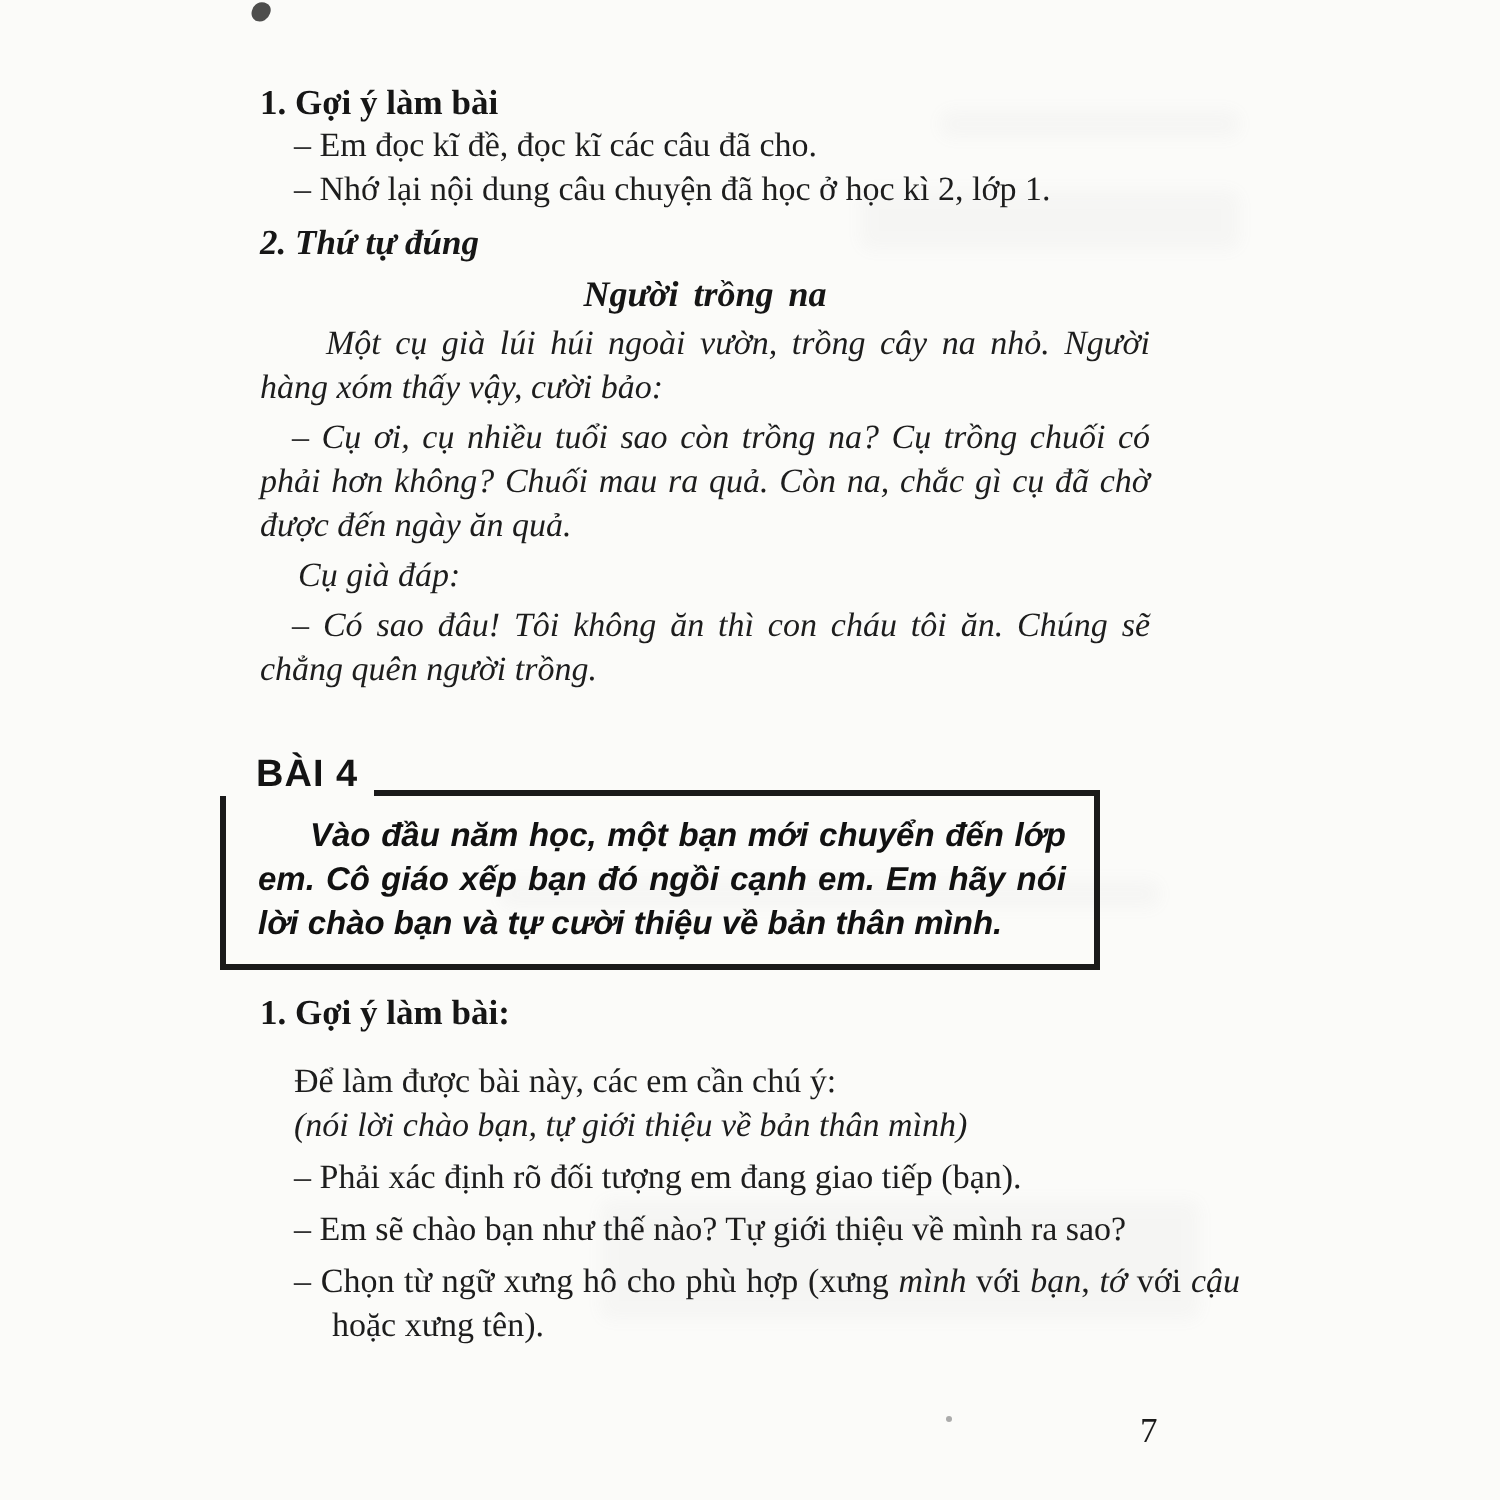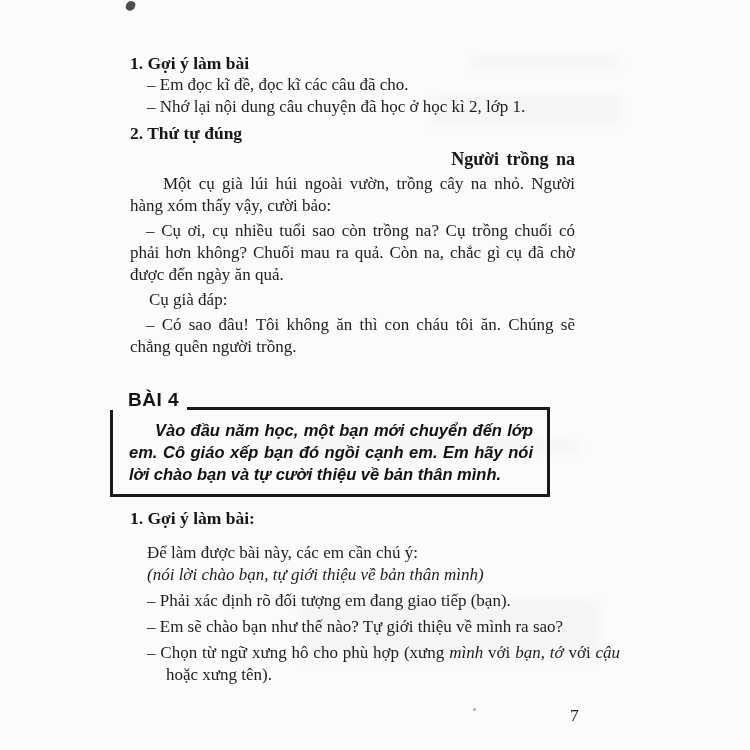--- a/index.html
+++ b/index.html
@@ -31,41 +31,41 @@
     width: 9px; height: 10px;
     background: #2f2f2f;
     border-radius: 55% 40% 60% 45%;
     transform: rotate(18deg);
     opacity: 0.85;
   }
   .content {
     position: absolute;
     left: 130px; top: 0;
     width: 490px;
-    padding-top: 52px;
+    padding-top: 40px;
     font-size: 17px;
     line-height: 22px;
   }
   .h-num {
     font-weight: bold;
     font-size: 17.5px;
     line-height: 22px;
     color: #161616;
   }
   .guide-item {
     padding-left: 17px;
     text-align: justify;
     margin-top: 0;
   }
-  .sec2 { margin-top: 4px; }
+  .sec2 { margin-top: 4px; font-style: italic; }
   .story { }
   .story-title {
     font-weight: bold;
     font-size: 18px;
-    text-align: right;
+    text-align: center;
     word-spacing: 3px;
     margin: 4px 45px 3px 0;
     color: #151515;
   }
   .story p {
     margin: 0 45px 3px 0;
     text-align: justify;
   }
   .ti-33 { text-indent: 33px; }
   .ti-16 { text-indent: 16px; }

